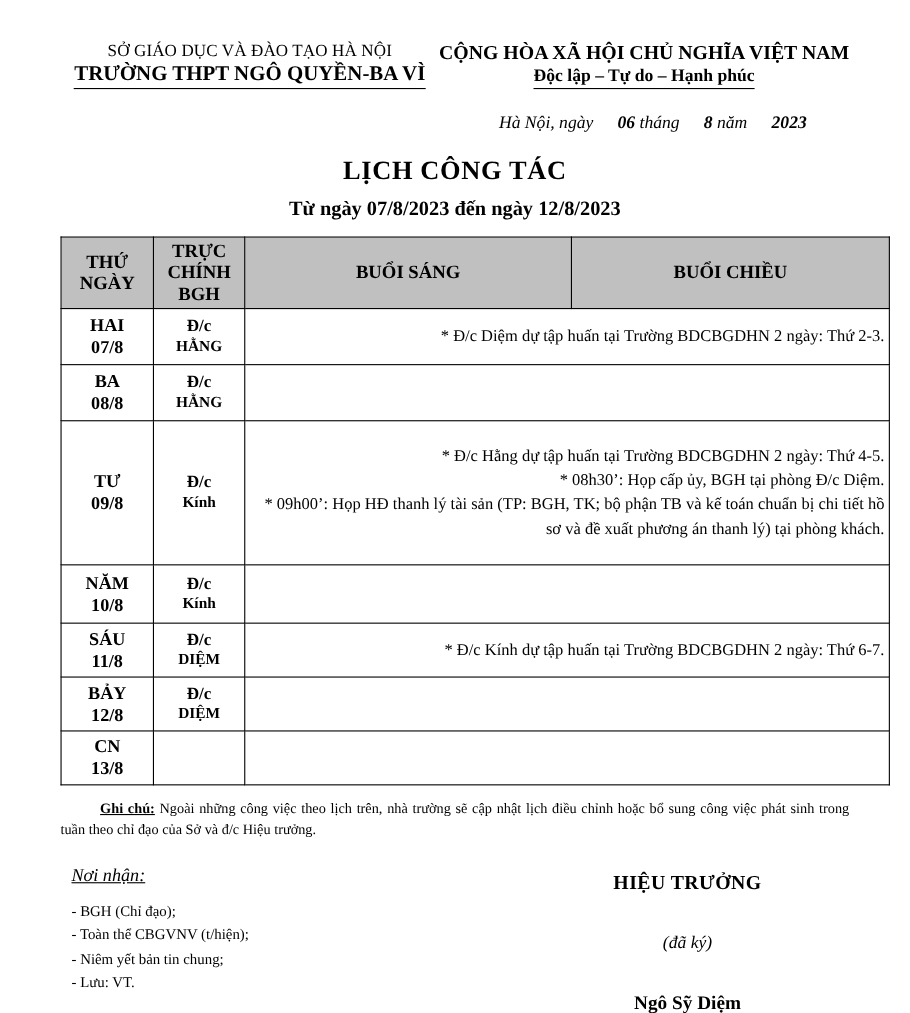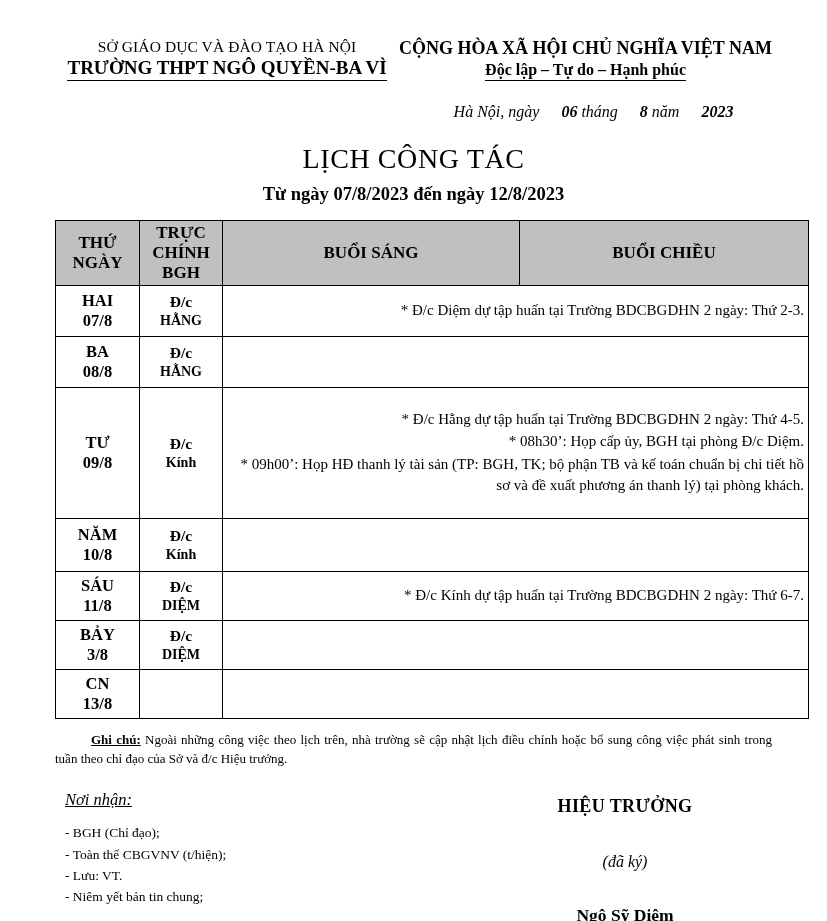--- a/index.html
+++ b/index.html
@@ -77,23 +77,24 @@
     padding-left: 360px;
   }
   .place-date b { font-weight: bold; font-style: italic; margin-left: 18px; }
 
   
   .title-block {
     text-align: center;
     margin-top: 22px;
   }
   .main-title {
-    font-size: 28px;
+    font-size: 24px;
     letter-spacing: .6px;
     line-height: 1.12;
+    font-weight: bold;
   }
   .sub-title {
     font-size: 18.5px;
     font-weight: bold;
     margin-top: 10px;
     line-height: 1.15;
   }
 
   
   table.sched {
@@ -284,21 +285,21 @@
           <td class="daycell"><span>SÁU</span><br><span>11/8</span></td>
           <td class="bghcell">
             <span class="dc">Đ/c</span>
             <span class="nm">DIỆM</span>
           </td>
           <td class="content" colspan="2">
             <p>* Đ/c Kính dự tập huấn tại Trường BDCBGDHN 2 ngày: Thứ 6-7.</p>
           </td>
         </tr>
         <tr class="r-bay">
-          <td class="daycell"><span>BẢY</span><br><span>3/8</span></td>
+          <td class="daycell"><span>BẢY</span><br><span>12/8</span></td>
           <td class="bghcell">
             <span class="dc">Đ/c</span>
             <span class="nm">DIỆM</span>
           </td>
           <td class="content" colspan="2"></td>
         </tr>
         <tr class="r-cn">
           <td class="daycell"><span>CN</span><br><span>13/8</span></td>
           <td class="bghcell"></td>
           <td class="content" colspan="2"></td>
@@ -307,22 +308,22 @@
   </table>
 
   <div class="note"><span class="lbl">Ghi chú:</span><span> Ngoài những công việc theo lịch trên, nhà trường sẽ cập nhật lịch điều chỉnh hoặc bổ sung công việc phát sinh trong tuần theo chỉ đạo của Sở và đ/c Hiệu trưởng.</span></div>
 
   <div class="footer">
     <div class="recipients">
       <div class="recip-title">Nơi nhận:</div>
       <div class="recip-list" id="recip-list">
           <div>- BGH (Chỉ đạo);</div>
           <div>- Toàn thể CBGVNV (t/hiện);</div>
+          <div>- Niêm yết bản tin chung;</div>
           <div>- Lưu: VT.</div>
-          <div>- Niêm yết bản tin chung;</div>
         </div>
     </div>
     <div class="signature">
       <div class="sig-title">HIỆU TRƯỞNG</div>
       <div class="sig-signed">(đã ký)</div>
       <div class="sig-name">Ngô Sỹ Diệm</div>
     </div>
   </div>
 
 </div>

